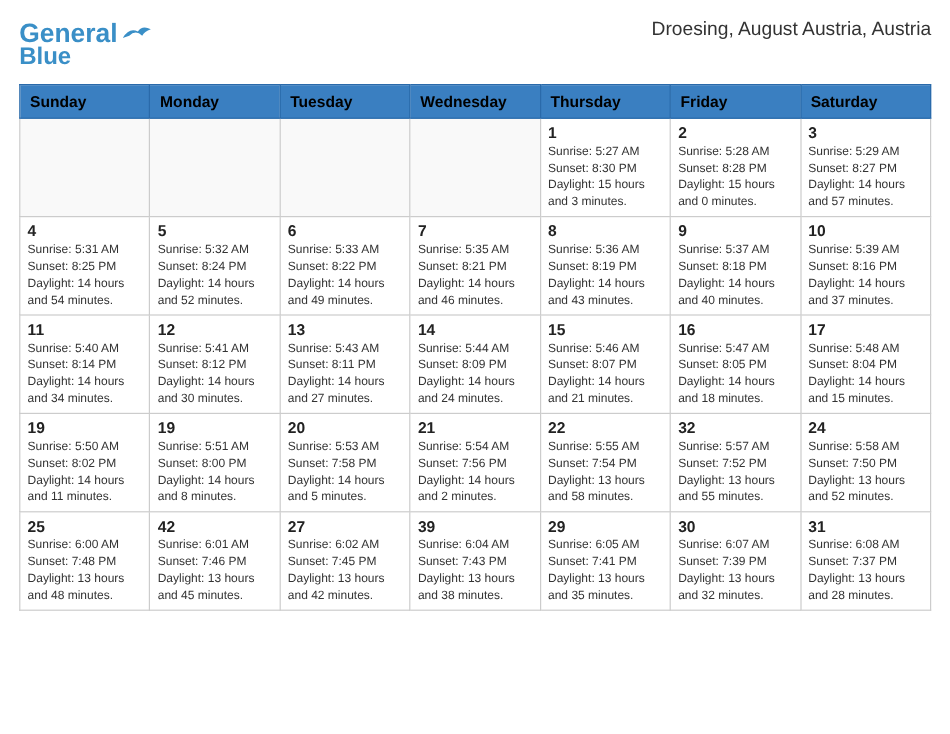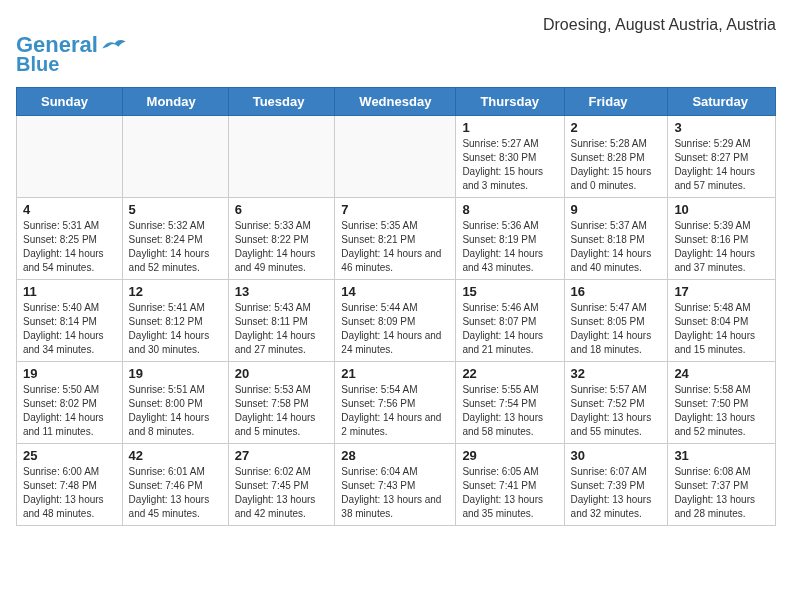--- a/index.html
+++ b/index.html
@@ -13,21 +13,20 @@
     .header {
       display: flex;
       align-items: flex-start;
       justify-content: space-between;
       margin-bottom: 12px;
     }
     .logo {
       display: flex;
       flex-direction: column;
       align-items: flex-start;
-      margin-top: 17px;
     }
     .logo-text {
       font-size: 22px;
       font-weight: bold;
       color: #1a3a6b;
       line-height: 1.1;
     }
     .logo-text span {
       color: #3a8fc7;
     }
@@ -49,24 +48,24 @@
       font-size: 16px;
       color: #333;
     }
     .calendar {
       width: 100%;
       border-collapse: collapse;
       border: 1px solid #ccc;
     }
     .calendar th {
       background: #3a7fc1;
-      color: #ffffff;
+      color: #000000;
       font-size: 13px;
       font-weight: bold;
-      padding: 6px 24px;
+      padding: 6px 8px;
       text-align: left;
       border: 1px solid #2a6aaa;
     }
     .calendar td {
       border: 1px solid #ccc;
       vertical-align: top;
       padding: 4px 6px;
       font-size: 10.5px;
       color: #333;
       width: calc(100% / 7);
@@ -235,21 +234,21 @@
         </td>
         <td>
           <div class="day-number">42</div>
           <div class="day-info">Sunrise: 6:01 AM<br>Sunset: 7:46 PM<br>Daylight: 13 hours and 45 minutes.</div>
         </td>
         <td>
           <div class="day-number">27</div>
           <div class="day-info">Sunrise: 6:02 AM<br>Sunset: 7:45 PM<br>Daylight: 13 hours and 42 minutes.</div>
         </td>
         <td>
-          <div class="day-number">28</div>
+          <div class="day-number">39</div>
           <div class="day-info">Sunrise: 6:04 AM<br>Sunset: 7:43 PM<br>Daylight: 13 hours and 38 minutes.</div>
         </td>
         <td>
           <div class="day-number">29</div>
           <div class="day-info">Sunrise: 6:05 AM<br>Sunset: 7:41 PM<br>Daylight: 13 hours and 35 minutes.</div>
         </td>
         <td>
           <div class="day-number">30</div>
           <div class="day-info">Sunrise: 6:07 AM<br>Sunset: 7:39 PM<br>Daylight: 13 hours and 32 minutes.</div>
         </td>

